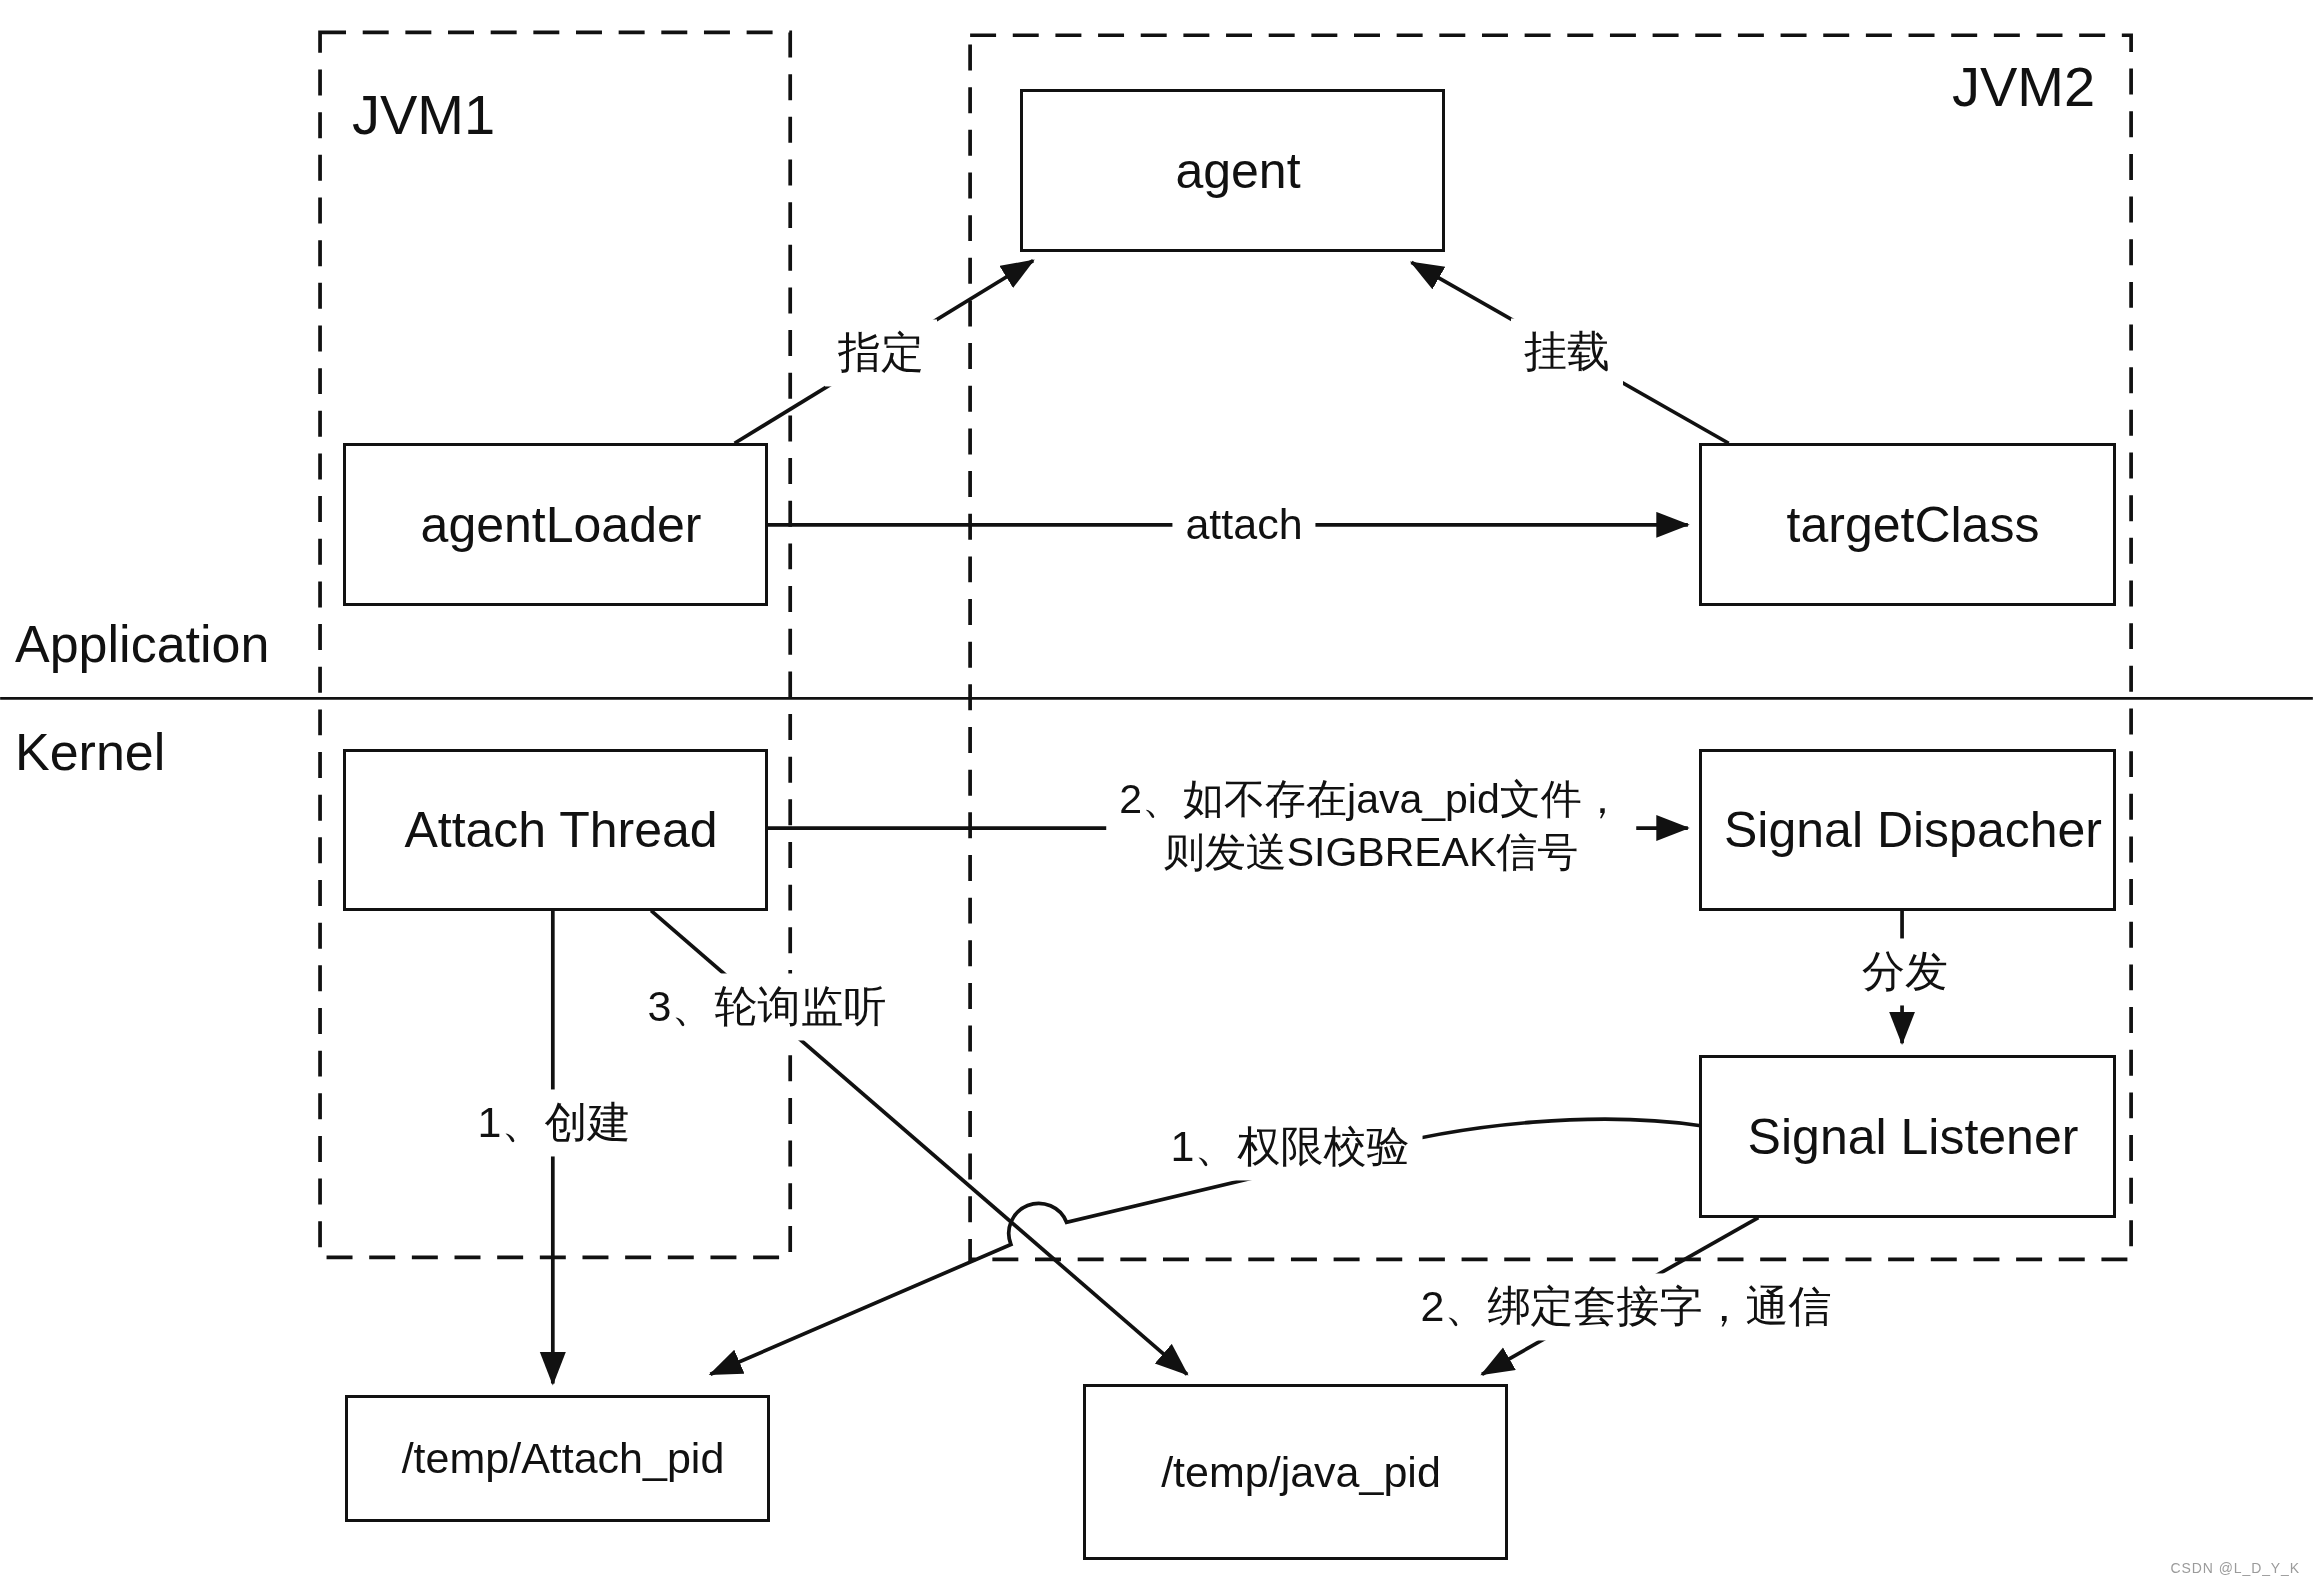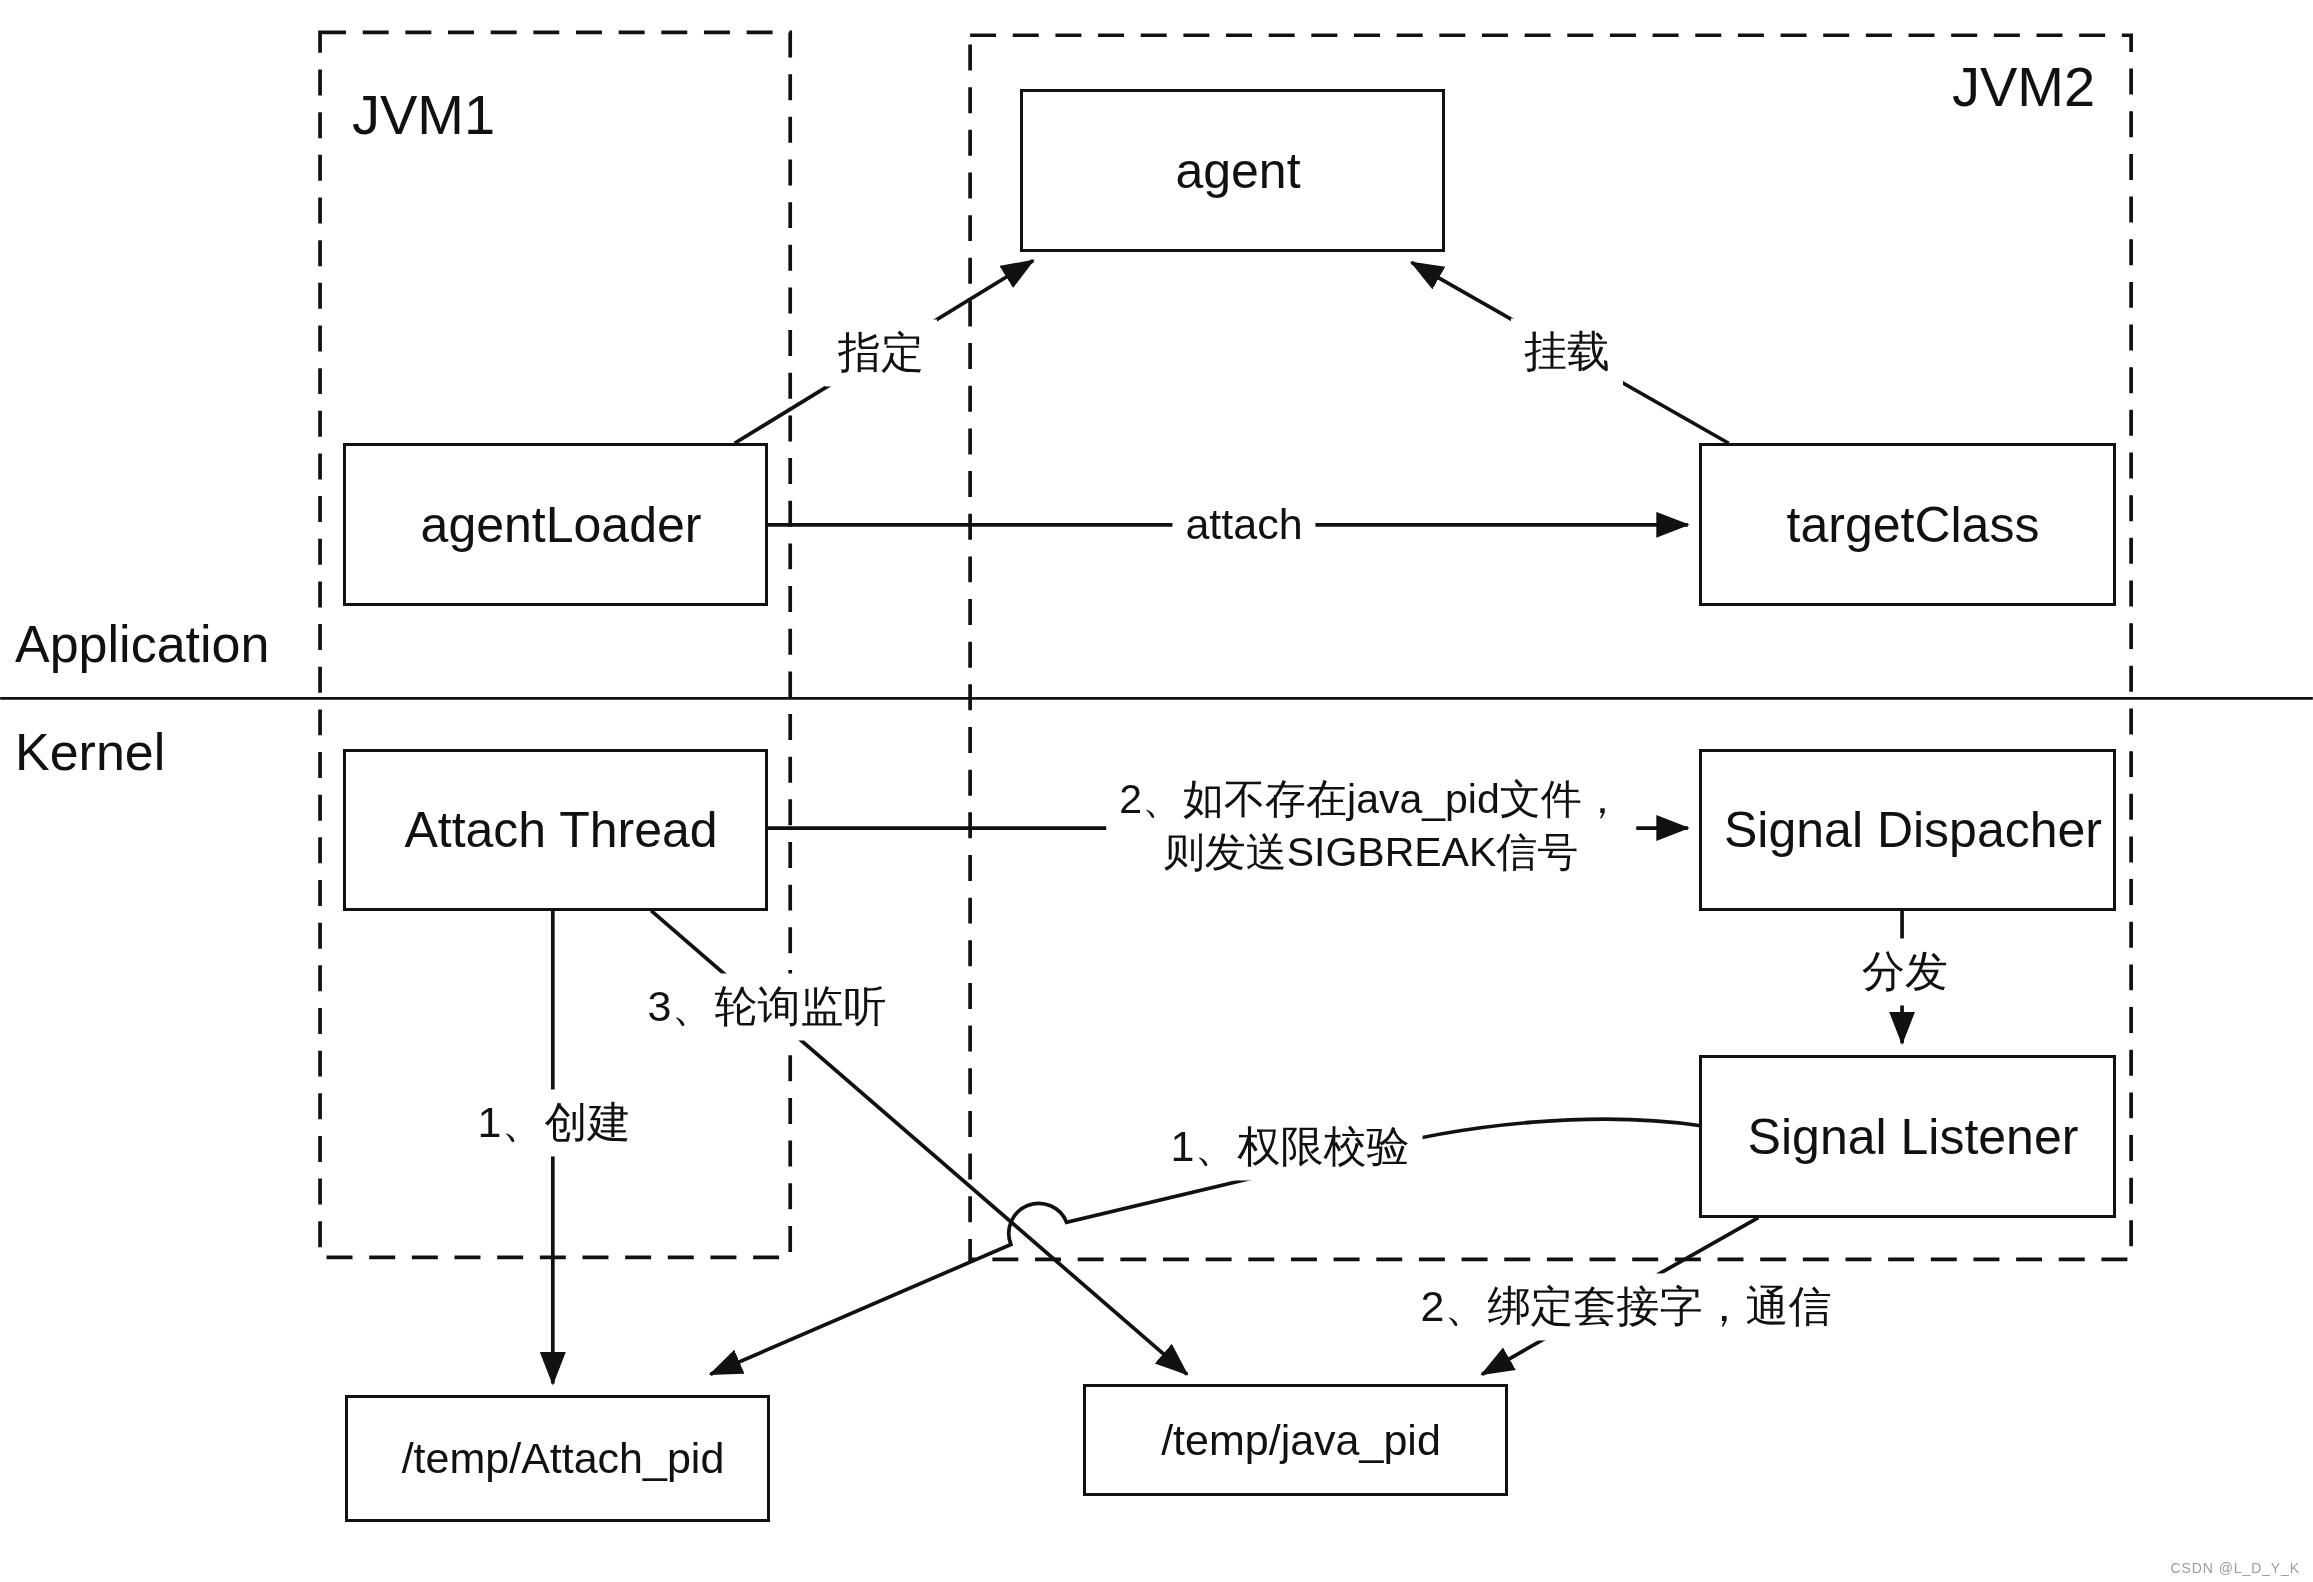--- a/index.html
+++ b/index.html
@@ -98,21 +98,21 @@
   <div class="node" style="left:1699px;top:443px;width:417px;height:163px;">targetClass</div>
 
   <div class="node" style="left:343px;top:749px;width:425px;height:162px;">Attach Thread</div>
 
   <div class="node" style="left:1699px;top:749px;width:417px;height:162px;">Signal Dispacher</div>
 
   <div class="node" style="left:1699px;top:1055px;width:417px;height:163px;">Signal Listener</div>
 
   <div class="node small" style="left:345px;top:1395px;width:425px;height:127px;">/temp/Attach_pid</div>
 
-  <div class="node small" style="left:1083px;top:1384px;width:425px;height:112px;">/temp/java_pid</div>
+  <div class="node small" style="left:1083px;top:1384px;width:425px;height:176px;">/temp/java_pid</div>
 
   <div class="edge-label" style="left:881px;top:353px;">指定</div>
 
   <div class="edge-label" style="left:1567px;top:352px;">挂载</div>
 
   <div class="edge-label" style="left:1244px;top:525px;">attach</div>
 
   <div class="edge-label two-line" style="left:1371px;top:826px;">
     <div>2、如不存在java_pid文件，</div>
     <div>则发送SIGBREAK信号</div>

